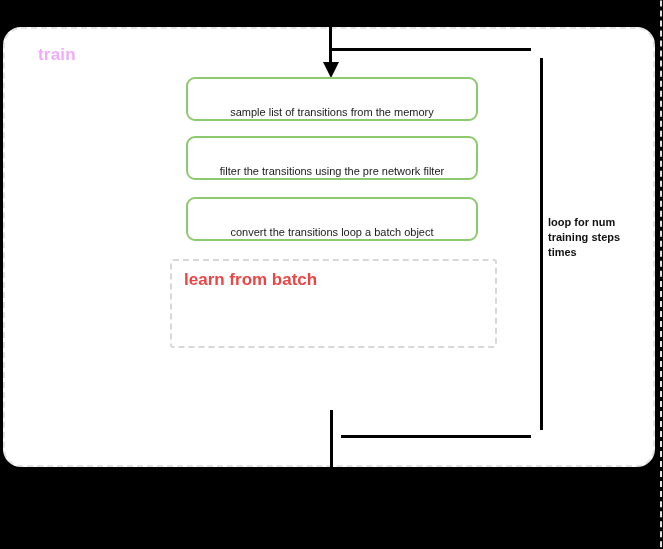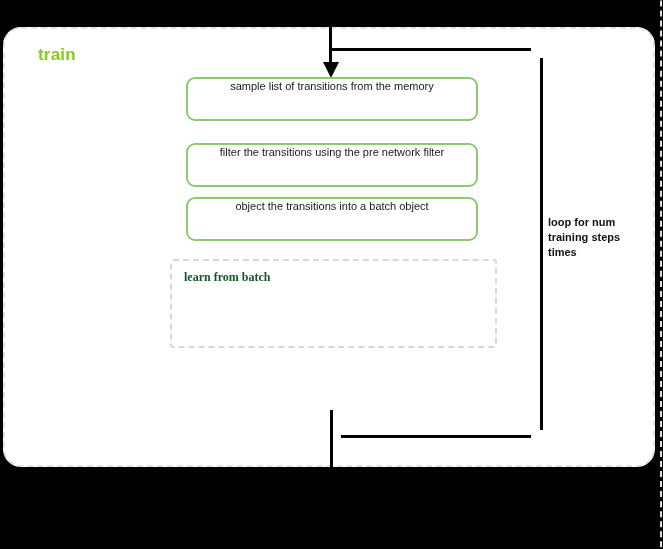--- a/index.html
+++ b/index.html
@@ -41,74 +41,73 @@
     border-radius: 18px;
     box-sizing: border-box;
   }
 
   .panel-title {
     position: absolute;
     left: 38px;
     top: 45px;
     font-size: 17px;
     font-weight: bold;
-    color: #84cc16;
+    color: #f0abfc;
     letter-spacing: .2px;
     white-space: nowrap;
   }
 
   
   .step-box {
     position: absolute;
     left: 186px;
     width: 292px;
     height: 44px;
     background: #ffffff;
     border: 2.5px solid #8dc96f;
     border-radius: 9px;
     box-sizing: border-box;
     display: flex;
-    align-items: flex-start;
+    align-items: flex-end;
     justify-content: center;
   }
   .step-label {
     font-size: 11px;
     color: #1a1a1a;
     text-align: center;
     line-height: 1.3;
     padding: 0 8px;
   }
 
   #step-sample  { top: 77px; }
-  #step-filter  { top: 143px; }
+  #step-filter  { top: 136px; }
   #step-convert { top: 197px; }
   #step-update  { top: 367px; }
 
   
   .subprocess {
     position: absolute;
     left: 170px;
     top: 259px;
     width: 327px;
     height: 89px;
     background: #ffffff;
     border: 2px dashed #d8d8d8;
     border-radius: 3px;
     box-sizing: border-box;
   }
   .subprocess-title {
     position: absolute;
     left: 12px;
     top: 8px;
     width: 150px;
-    font-size: 12px;
+    font-size: 17px;
     font-weight: bold;
-    color: #14532d;
+    color: #ef4444;
     line-height: 1.35;
-    font-family: Liberation Serif, serif;
   }
 
   
   .conn { position: absolute; background: #000000; }
 
   
   #entry-line {
     left: 329px;
     top: 0px;
     width: 3px;
@@ -221,21 +220,21 @@
 
   <div class="step-box" id="step-sample">
     <span class="step-label">sample list of transitions from the memory</span>
   </div>
 
   <div class="step-box" id="step-filter">
     <span class="step-label">filter the transitions using the pre network filter</span>
   </div>
 
   <div class="step-box" id="step-convert">
-    <span class="step-label">object the transitions into a batch object</span>
+    <span class="step-label">convert the transitions loop a batch object</span>
   </div>
 
   <div class="subprocess">
     <div class="subprocess-title">learn from batch</div>
   </div>
 
 
   <div class="conn" id="exit-line"></div>
 
   <div class="loop-label">loop for num training steps times</div>

